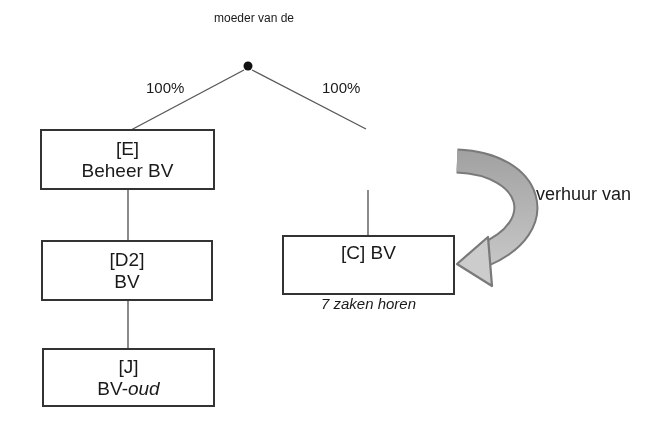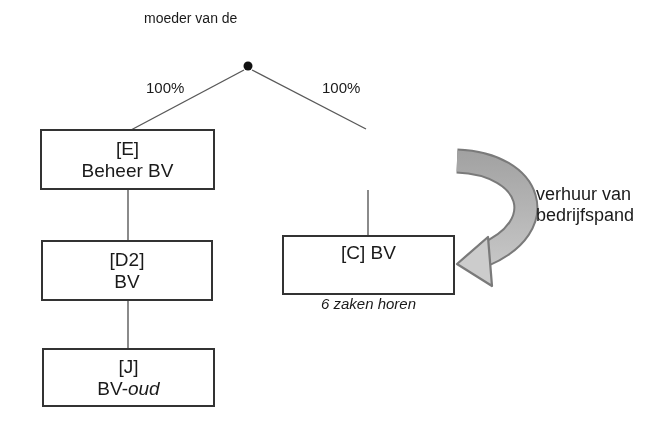--- a/index.html
+++ b/index.html
@@ -43,31 +43,31 @@
   #node-d2 { left: 41px;  top: 240px; width: 172px; height: 61px; text-align: center; }
   #node-j  { left: 42px;  top: 348px; width: 173px; height: 59px; }
   #node-b  { left: 280px; top: 129px; width: 178px; height: 61px; }
   #node-c  { left: 282px; top: 235px; width: 173px; height: 60px; }
   .label {
     position: absolute;
     white-space: nowrap;
   }
   #title {
     left: 144px; top: 8px; width: 220px;
-    text-align: left;
-    font-size: 14px;
+    text-align: center;
+    font-size: 12px;
     line-height: 21px;
   }
   #pct-left  { left: 146px; top: 79px; font-size: 15px; }
   #pct-right { left: 322px; top: 79px; font-size: 15px; }
   #arrow-label {
     left: 536px; top: 184px;
     font-size: 18px;
     line-height: 21px;
-    text-align: left;
+    text-align: center;
   }
   #c-caption {
     left: 282px; top: 295px; width: 173px;
     text-align: center;
     font-style: italic;
     font-size: 15px;
   }
   .italic { font-style: italic; }
 </style>
 </head>
@@ -119,20 +119,19 @@
   <div class="node" id="node-j">
     <div>[J]</div>
     <div><span>BV-</span><span class="italic">oud</span></div>
   </div>
 
 
   <div class="node top-aligned" id="node-c">
     <div>[C] BV</div>
   </div>
 
-  <div class="label" id="c-caption">6 zaken horen</div>
+  <div class="label" id="c-caption">7 zaken horen</div>
 
   <div class="label" id="arrow-label">
     <div>verhuur van</div>
-    <div>bedrijfspand</div>
   </div>
 
 </div>
 
 </body></html>

